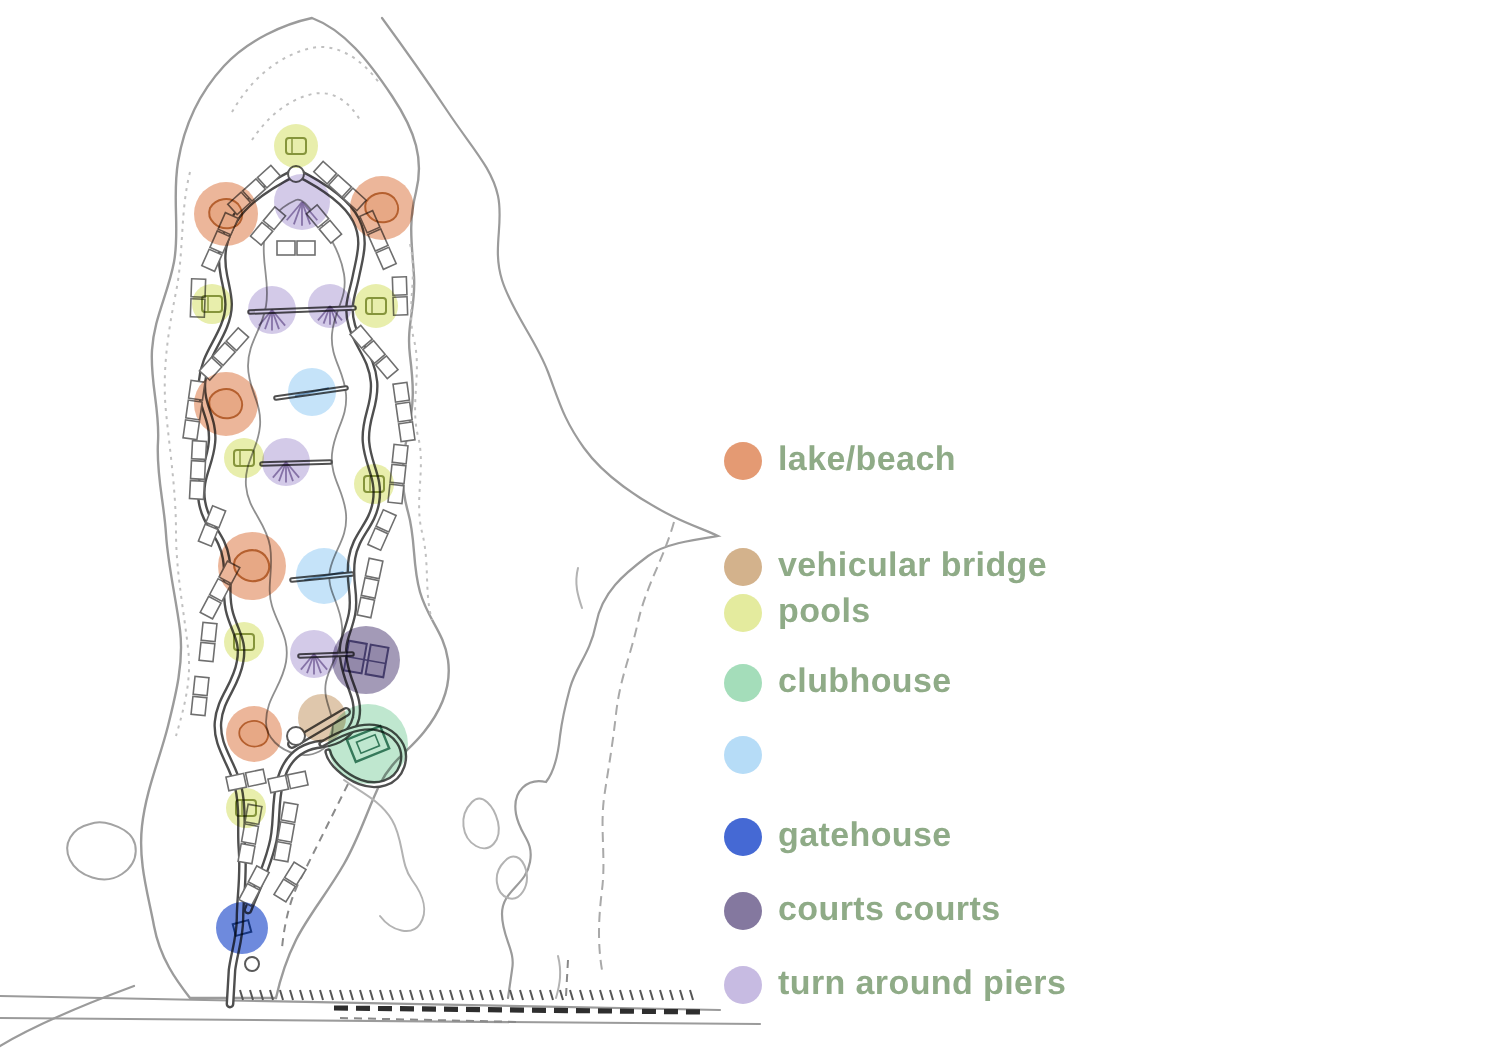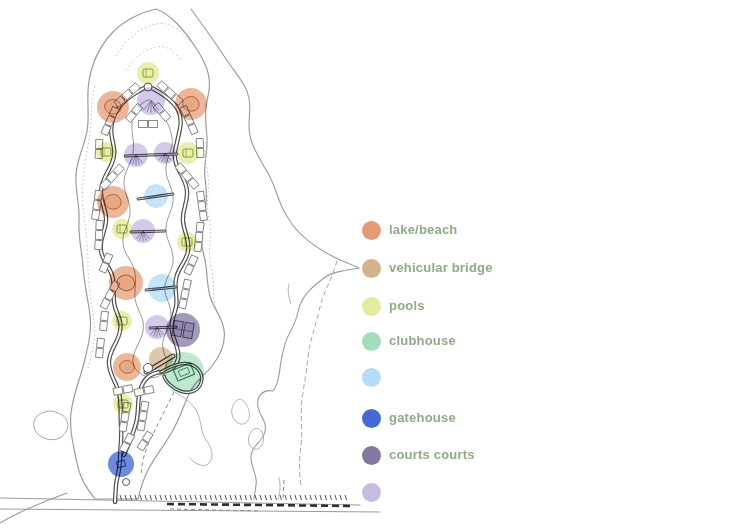--- a/index.html
+++ b/index.html
@@ -21,24 +21,24 @@
   .road-o{fill:none;stroke:#4f4f4f;stroke-linecap:round;}
   .road-i{fill:none;stroke:#ffffff;stroke-linecap:round;}
   .bldg{fill:#ffffff;stroke:#6f6f6f;stroke-width:0.8;}
   .node{fill:#ffffff;stroke:#5a5a5a;stroke-width:1;}
   .tick{stroke:#555555;stroke-width:1;}
   .marker{mix-blend-mode:multiply;}
   
   .legend-row{position:absolute;left:362px;display:flex;align-items:flex-start;width:232px;}
   .dot{width:19px;height:19px;border-radius:50%;flex:0 0 19px;margin-right:8px;}
   .lbl{
-    color:#8fab87;font-size:13px;font-weight:bold;line-height:16px;
+    color:#8fab87;font-size:17px;font-weight:bold;line-height:16px;
     letter-spacing:0.2px;padding-top:1px;
   }
-  .r1{top:221px}.r2{top:259px}.r3{top:297px}.r4{top:332px}
+  .r1{top:221px}.r2{top:274px}.r3{top:297px}.r4{top:332px}
   .r5{top:368px}.r6{top:409px}.r7{top:446px}.r8{top:483px}
 </style>
 </head>
 <body>
 
 <div class="stage">
   <svg id="map" width="750" height="531" viewBox="0 0 750 531">
       <path d="M191,9 C202,24 212,38 224,56 C236,74 246,84 249,98 C252,112 246,124 251,140 C256,156 268,170 274,186 C280,202 282,210 292,224 C302,238 320,250 336,258 C346,263 353,265 359,268 C346,270 332,272 324,278 C312,287 301,296 298,312 C295,327 288,333 285,344 C282,355 281,360 280,368 C279,378 277,386 273,391 C264,389 256,395 258,407 C260,418 267,420 265,431 C263,443 251,445 251,457 C251,469 258,475 256,485 L254,499" class="coast"></path>
       <path d="M337,261 C332,279 323,293 319,311 C315,329 310,339 308,357 C306,375 304,385 302,399 C300,415 303,429 301,445 C299,461 299,473 301,485" class="dash"></path>
       <path d="M289,284 C287,292 289,298 291,304" class="coast2"></path>
@@ -444,15 +444,16 @@
     <div class="legend-row r6">
       <span class="dot" style="background: rgb(69, 105, 212);"></span>
       <span class="lbl">gatehouse</span>
     </div>
     <div class="legend-row r7">
       <span class="dot" style="background: rgb(132, 120, 159);"></span>
       <span class="lbl">courts courts</span>
     </div>
     <div class="legend-row r8">
       <span class="dot" style="background: rgb(199, 187, 226);"></span>
+      <span class="lbl">turn around piers</span>
     </div>
   </div>
 </div>
 
 </body></html>

